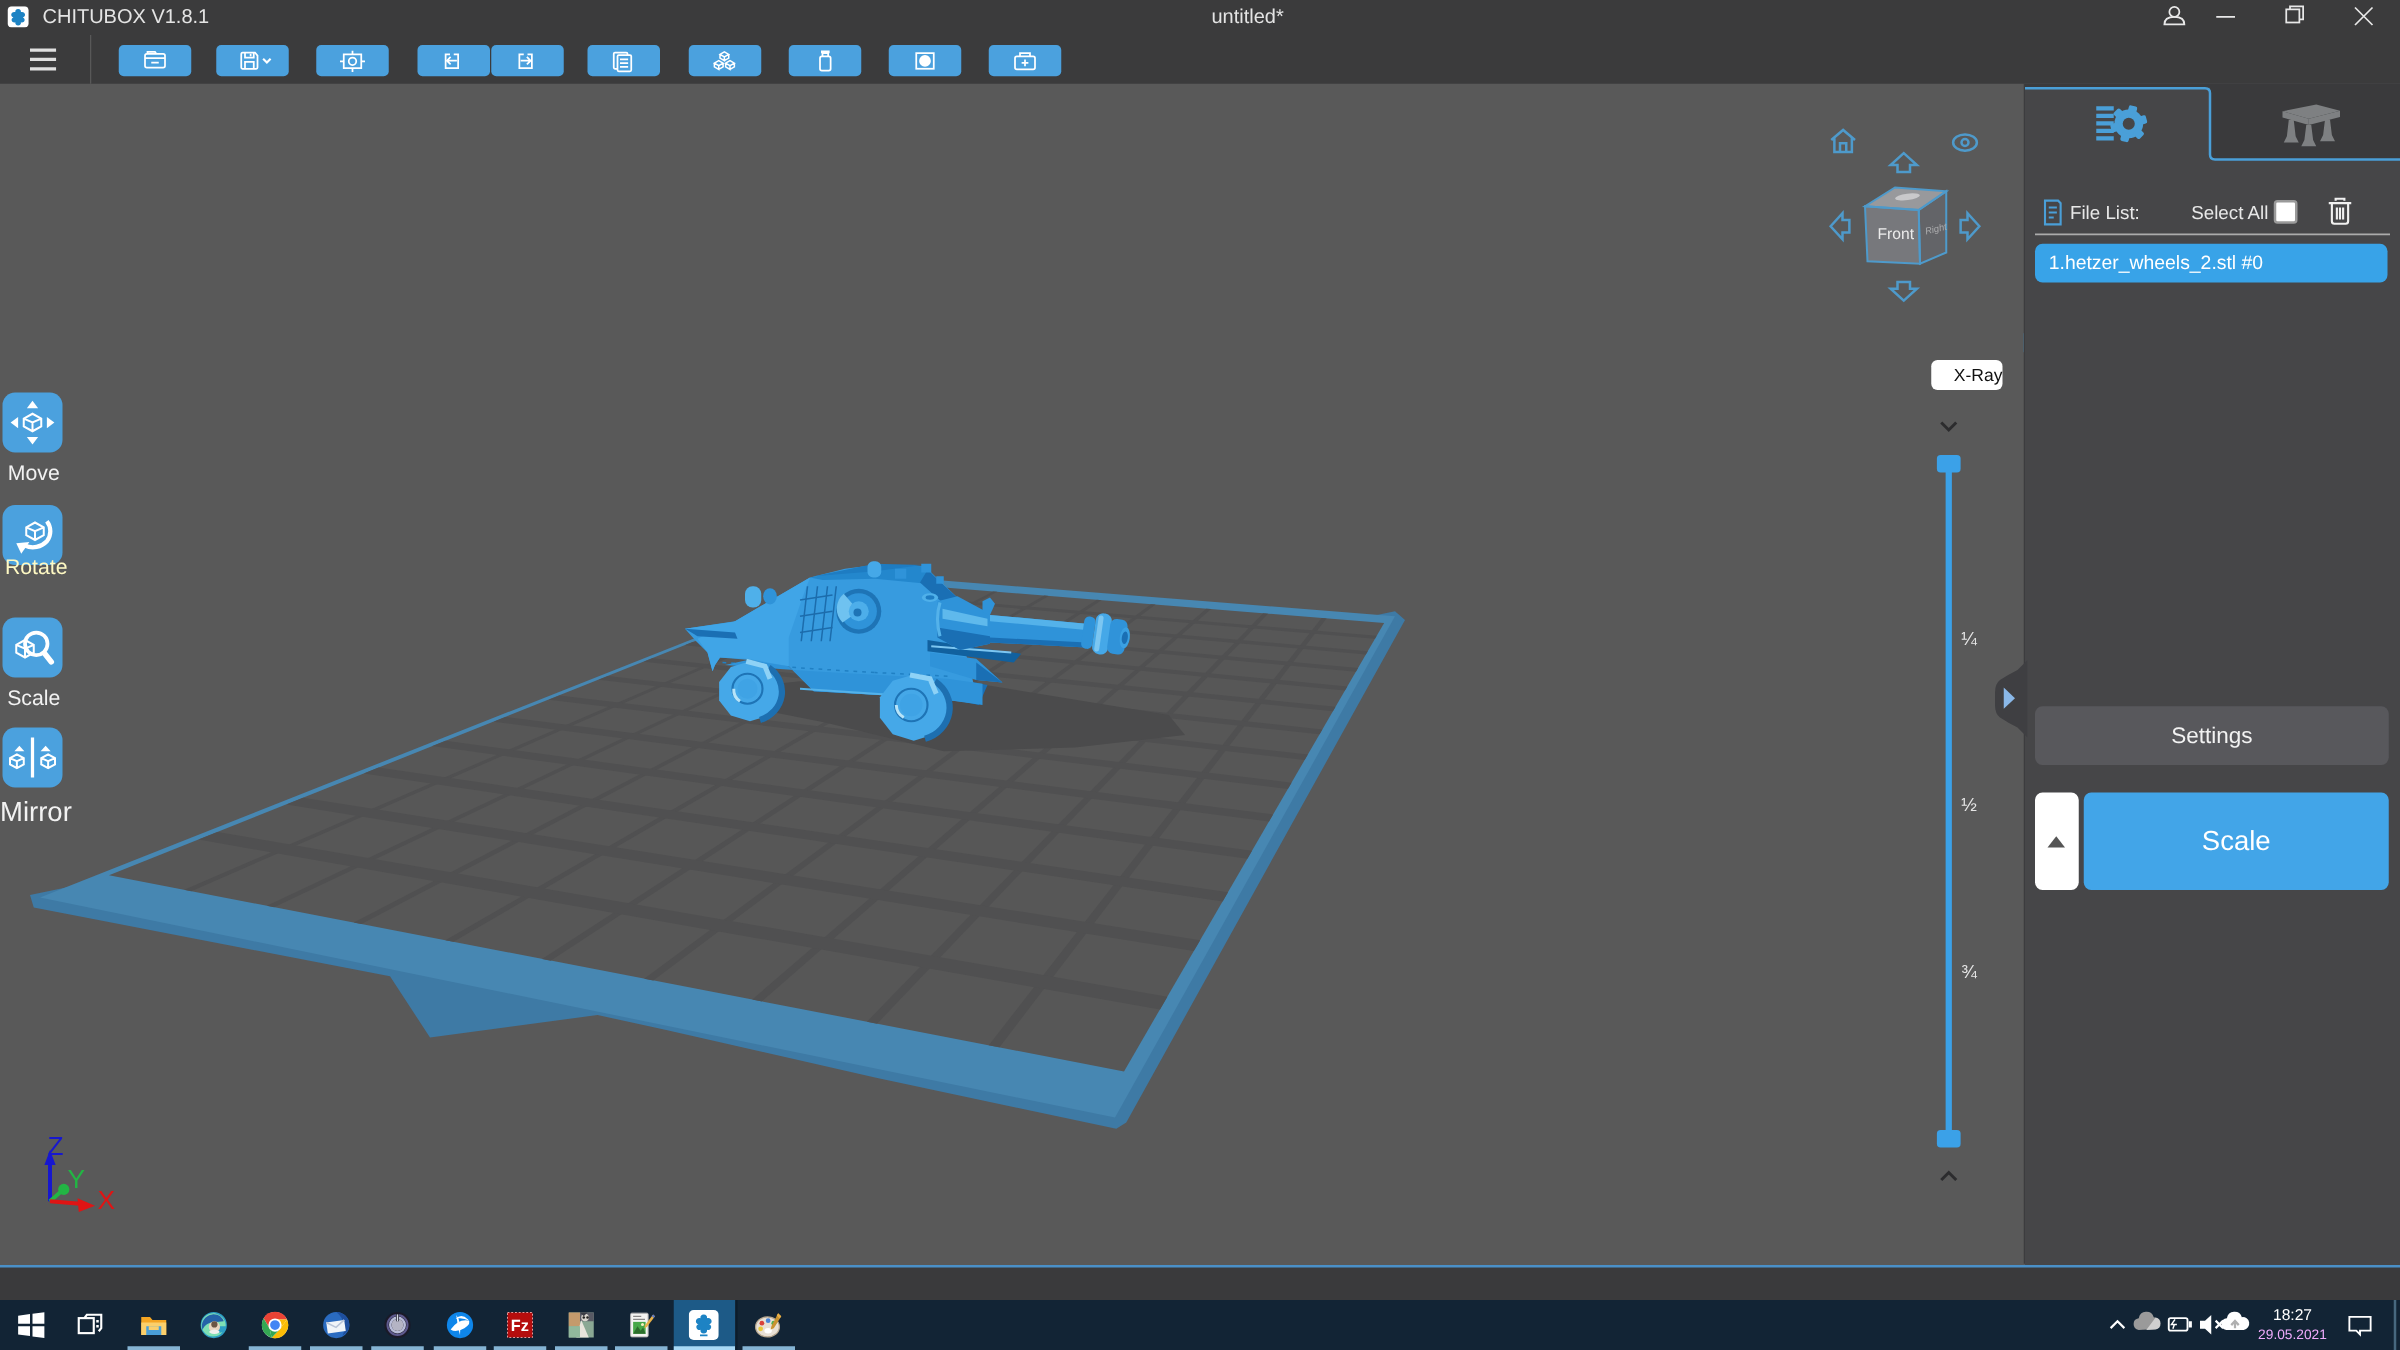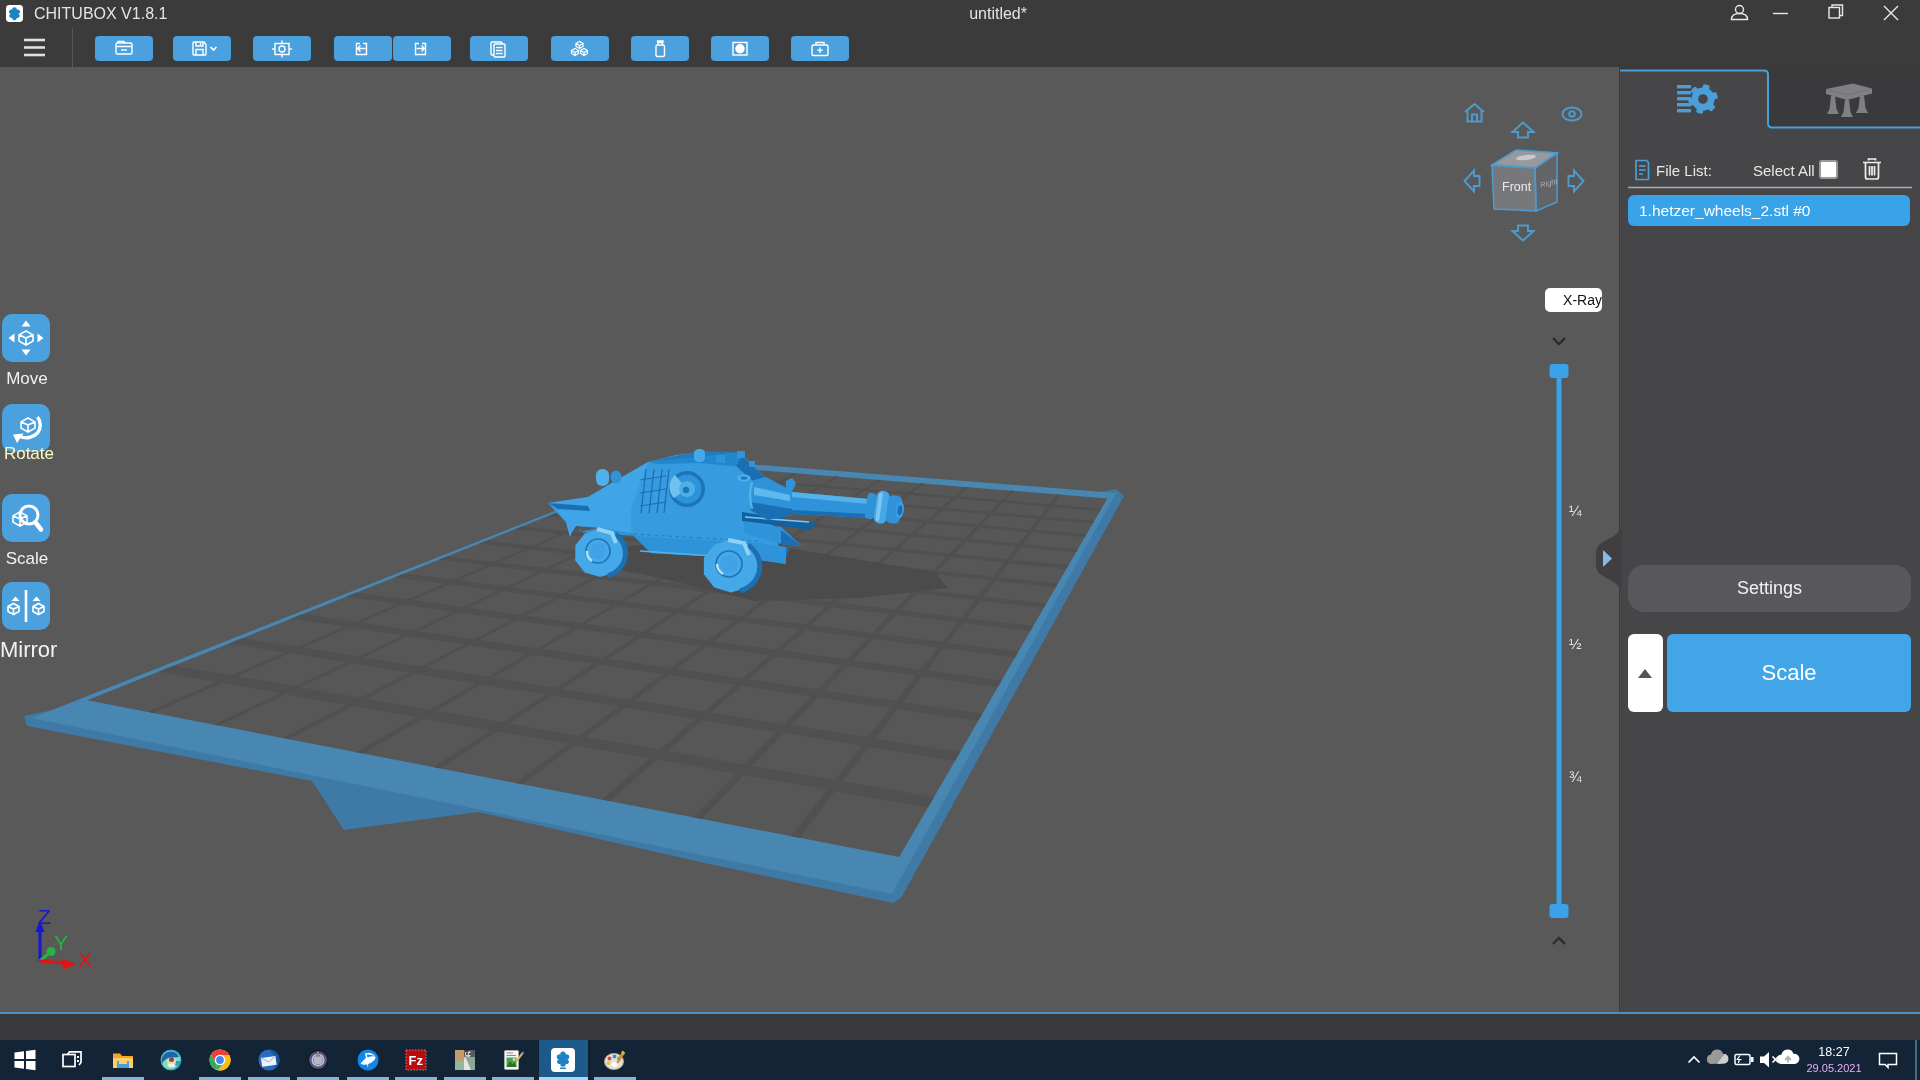--- a/index.html
+++ b/index.html
@@ -302,21 +302,21 @@
 <path d="M 248.5 93.5 L 248.5 92 L 255.5 92 L 255.5 93.5"></path>
 <line x1="249.5" y1="99" x2="249.5" y2="108.5"></line>
       <line x1="252" y1="99" x2="252" y2="108.5"></line>
       <line x1="254.5" y1="99" x2="254.5" y2="108.5"></line>
 </g>
 </svg>
 <div style="position:absolute;left:1656px;top:162px;font-size:15px;color:#e8e8e8">File List:</div>
 <div style="position:absolute;left:1753px;top:162px;font-size:15px;color:#e8e8e8">Select All</div>
 <div style="position:absolute;left:1819px;top:160px;width:19px;height:19px;background:#fff;border:2px solid #9a9a9a;border-radius:3px"></div>
 <div style="position:absolute;left:1628px;top:195px;width:282px;height:31px;background:#38a3e8;border-radius:6px;color:#fff;font-size:15.5px;line-height:31px;padding-left:11px;box-sizing:border-box">1.hetzer_wheels_2.stl #0</div>
-<div style="position:absolute;left:1628px;top:565px;width:283px;height:47px;background:#58585c;border-radius:16px;color:#f2f2f2;font-size:18px;text-align:center;line-height:47px">Settings</div>
+<div style="position:absolute;left:1628px;top:565px;width:283px;height:47px;background:#58585c;border-radius:6px;color:#f2f2f2;font-size:18px;text-align:center;line-height:47px">Settings</div>
 <div style="position:absolute;left:1628px;top:634px;width:35px;height:78px;background:#fff;border-radius:6px"></div>
 <div style="position:absolute;left:1638px;top:669px;width:0;height:0;border-left:7.5px solid transparent;border-right:7.5px solid transparent;border-bottom:9px solid #555"></div>
 <div style="position:absolute;left:1667px;top:634px;width:244px;height:78px;background:#42a5e8;border-radius:6px;color:#fff;font-size:22px;text-align:center;line-height:78px">Scale</div>
 <svg style="position:absolute;left:1592px;top:528px" width="30" height="62" viewBox="0 0 30 62">
 <path d="M 30 0 L 30 62 L 22 54 Q 14 50 8 46 Q 4 43 4 36 L 4 26 Q 4 19 8 16 Q 14 12 22 8 Z" fill="#3f3f42"></path>
 <polygon points="11,22 20,30.5 11,39" fill="#8ab8e8"></polygon>
 </svg>
 
 <div style="position:absolute;left:0;top:1011.5px;width:1920px;height:28.5px;background:#3a3a3c;border-top:2px solid #4a90c8"></div>
 <div style="position:absolute;left:0;top:1040px;width:1920px;height:40px;background:#122435"></div>

